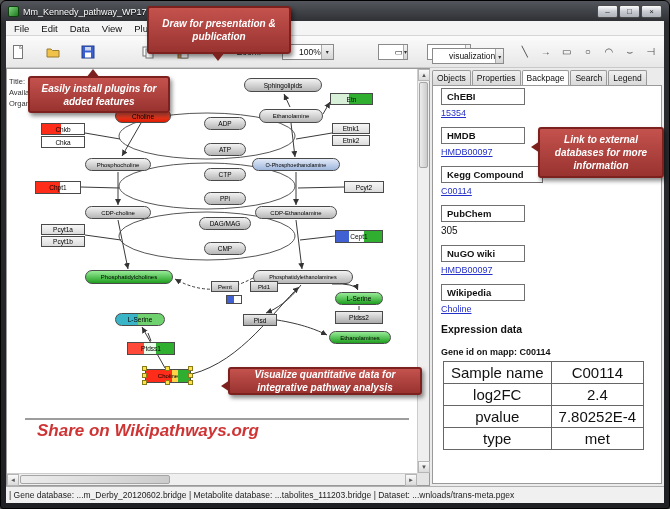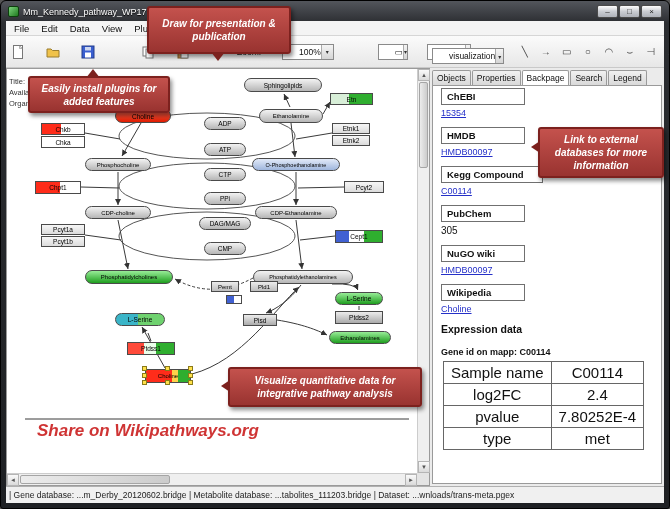--- a/index.html
+++ b/index.html
@@ -59,21 +59,21 @@
   #statusbar{height:17px;background:#f0f0f0;border-top:1px solid #b0b0b0;font-size:8.5px;color:#222;display:flex;align-items:center;padding-left:3px;white-space:nowrap;overflow:hidden}
   
   .callout{position:absolute;z-index:60;background:linear-gradient(180deg,#c4524d,#993330);border:2px solid #7c211e;border-radius:3px;color:#fff;font-weight:bold;font-style:italic;font-size:10px;line-height:1.3;text-align:center;display:flex;align-items:center;justify-content:center;padding:3px 6px;box-shadow:2px 3px 4px rgba(0,0,0,.45)}
   .pt{position:absolute;width:0;height:0}
   #co-draw{left:146px;top:5px;width:144px;height:48px}
   #co-draw .pt{bottom:-9px;left:62px;border-left:7px solid transparent;border-right:7px solid transparent;border-top:9px solid #7c211e}
   #co-plugins{left:27px;top:75px;width:142px;height:37px}
   #co-plugins .pt{top:-9px;left:56px;border-left:7px solid transparent;border-right:7px solid transparent;border-bottom:9px solid #7c211e}
   #co-link{left:537px;top:126px;width:126px;height:51px}
   #co-link .pt{left:-9px;top:12px;border-top:6px solid transparent;border-bottom:6px solid transparent;border-right:9px solid #7c211e}
-  #co-viz{left:227px;top:366px;width:194px;height:40px}
+  #co-viz{left:227px;top:366px;width:194px;height:28px}
   #co-viz .pt{left:-9px;top:11px;border-top:6px solid transparent;border-bottom:6px solid transparent;border-right:9px solid #7c211e}
 </style>
 </head>
 <body>
 
 <div id="frame">
 
   <div id="titlebar">
     <span id="app-icon"></span>
     <span id="win-title">Mm_Kennedy_pathway_WP1771_45176.gp...</span>

